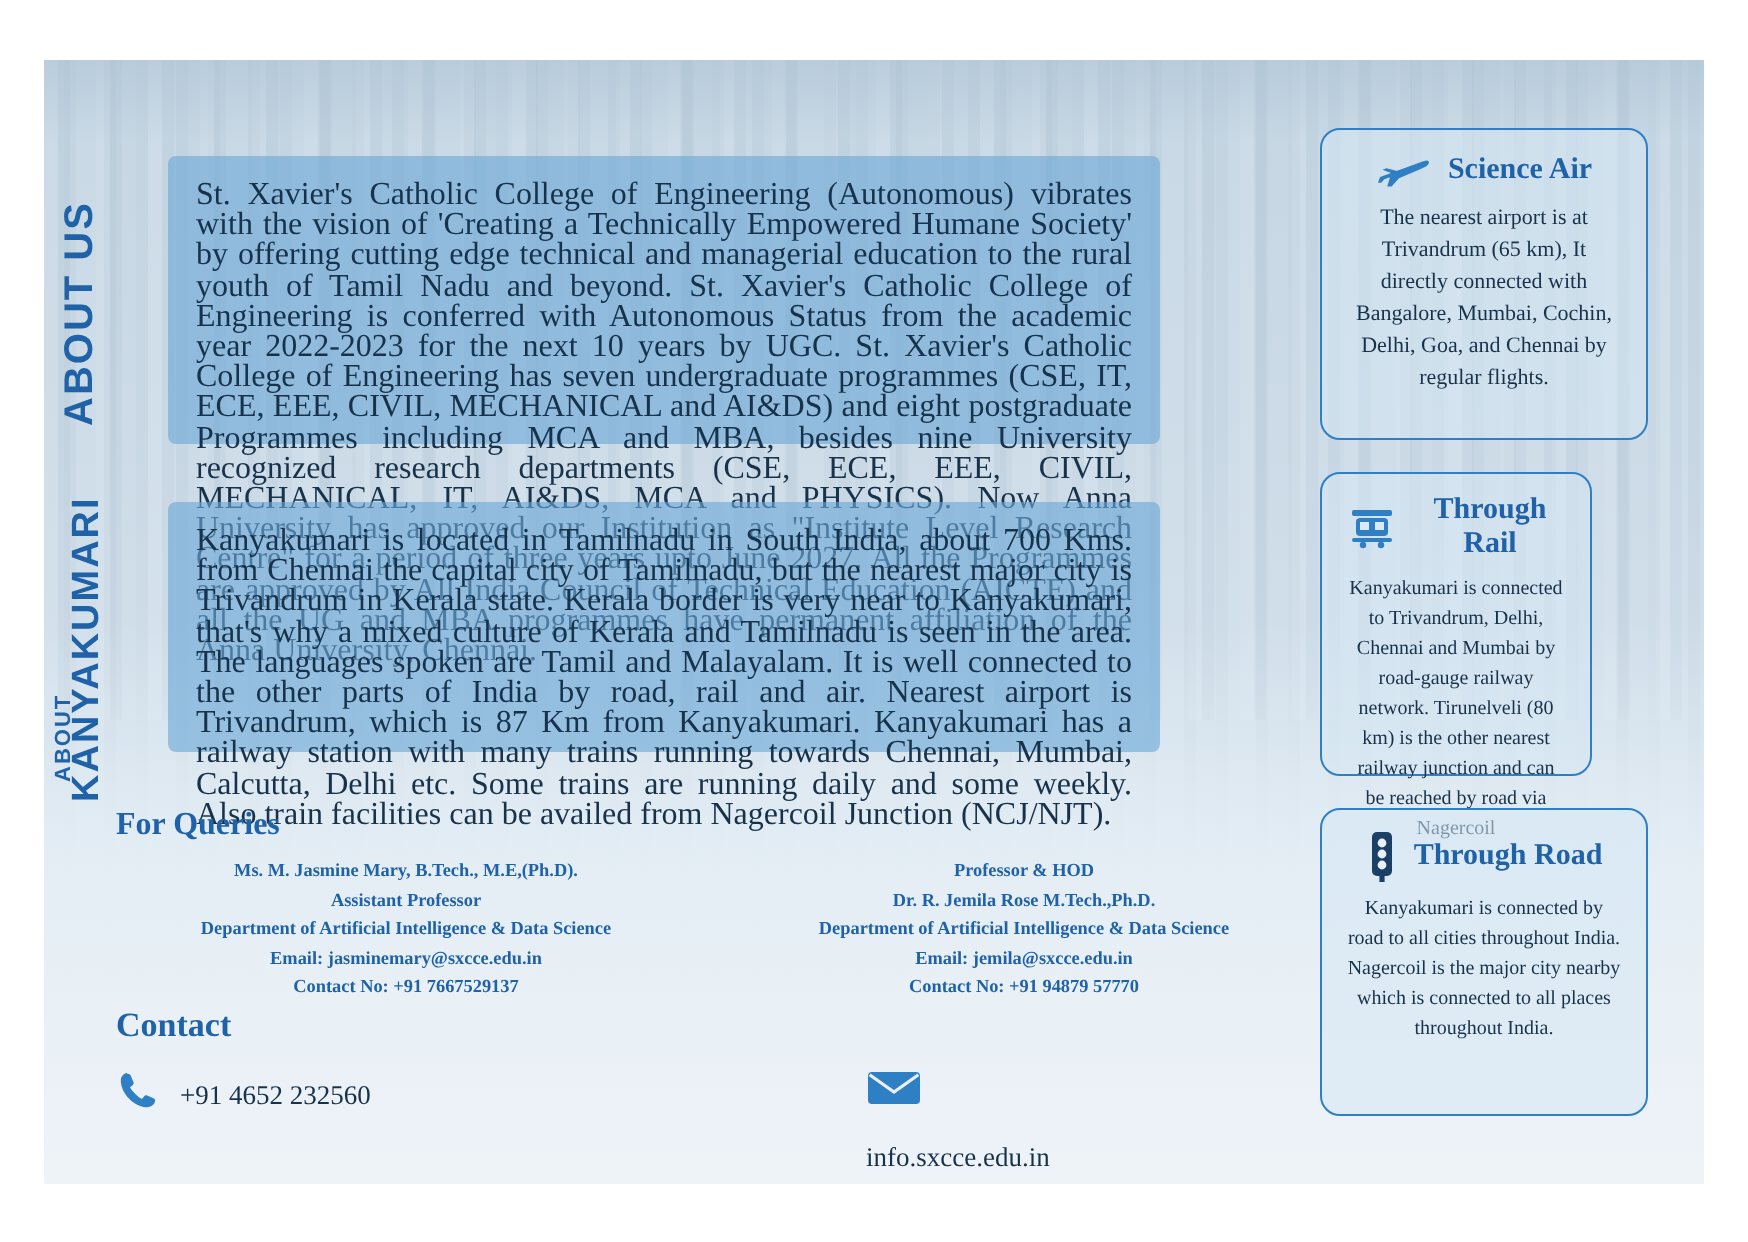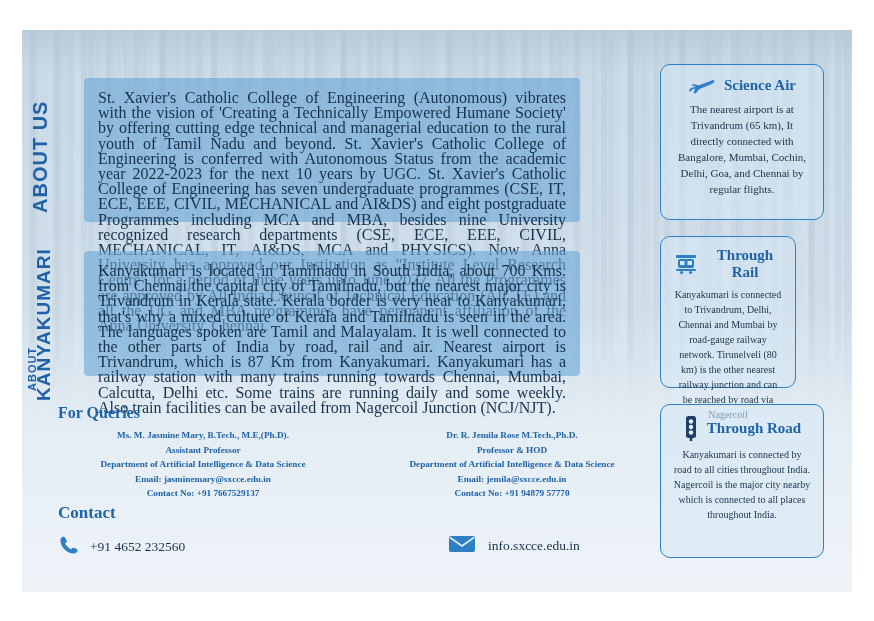--- a/index.html
+++ b/index.html
@@ -201,25 +201,26 @@
   #phone-row {
     position: absolute;
     left: 58px;
     top: 534px;
     display: flex;
     align-items: center;
     gap: 10px;
   }
   #email-row {
     position: absolute;
-    left: 448px;
+    left: 433px;
     top: 534px;
     display: flex;
-    align-items: center;
+    align-items: flex-start;
     gap: 12px;
+    flex-direction: column;
   }
   .contact-text {
     color: #17324b;
     font-family: "Liberation Serif", serif;
     font-size: 13.5px;
   }
   .blue-icon { color: #2f7fc4; display: block; }
 </style>
 </head>
 <body>
@@ -292,22 +293,22 @@
 
   <div class="contact-block" id="contact-1">
     <div>Ms. M. Jasmine Mary, B.Tech., M.E,(Ph.D).</div>
     <div>Assistant Professor</div>
     <div>Department of Artificial Intelligence &amp; Data Science</div>
     <div>Email: jasminemary@sxcce.edu.in</div>
     <div>Contact No: +91 7667529137</div>
   </div>
 
   <div class="contact-block" id="contact-2">
+    <div>Professor &amp; HOD</div>
     <div>Dr. R. Jemila Rose M.Tech.,Ph.D.</div>
-    <div>Professor &amp; HOD</div>
     <div>Department of Artificial Intelligence &amp; Data Science</div>
     <div>Email: jemila@sxcce.edu.in</div>
     <div>Contact No: +91 94879 57770</div>
   </div>
 
   <div id="contact-title">Contact</div>
 
   <div id="phone-row">
     <span class="blue-icon">
       <svg width="22" height="22" viewBox="0 0 22 22">

